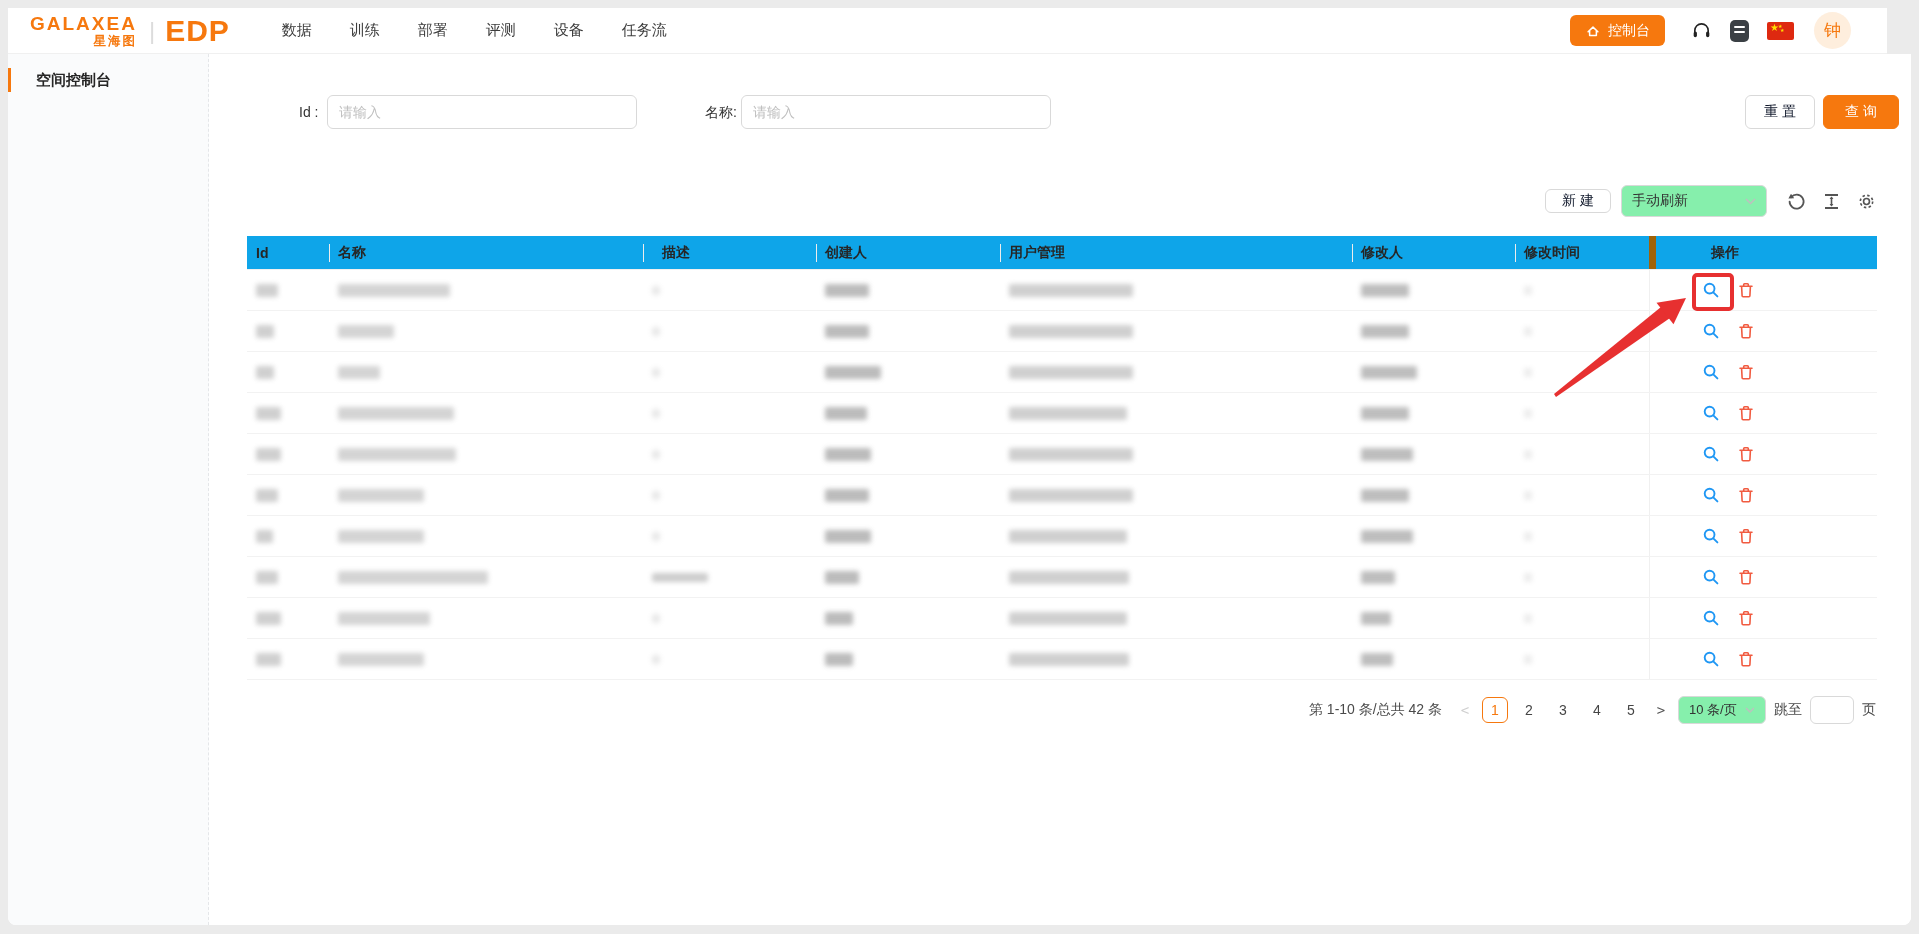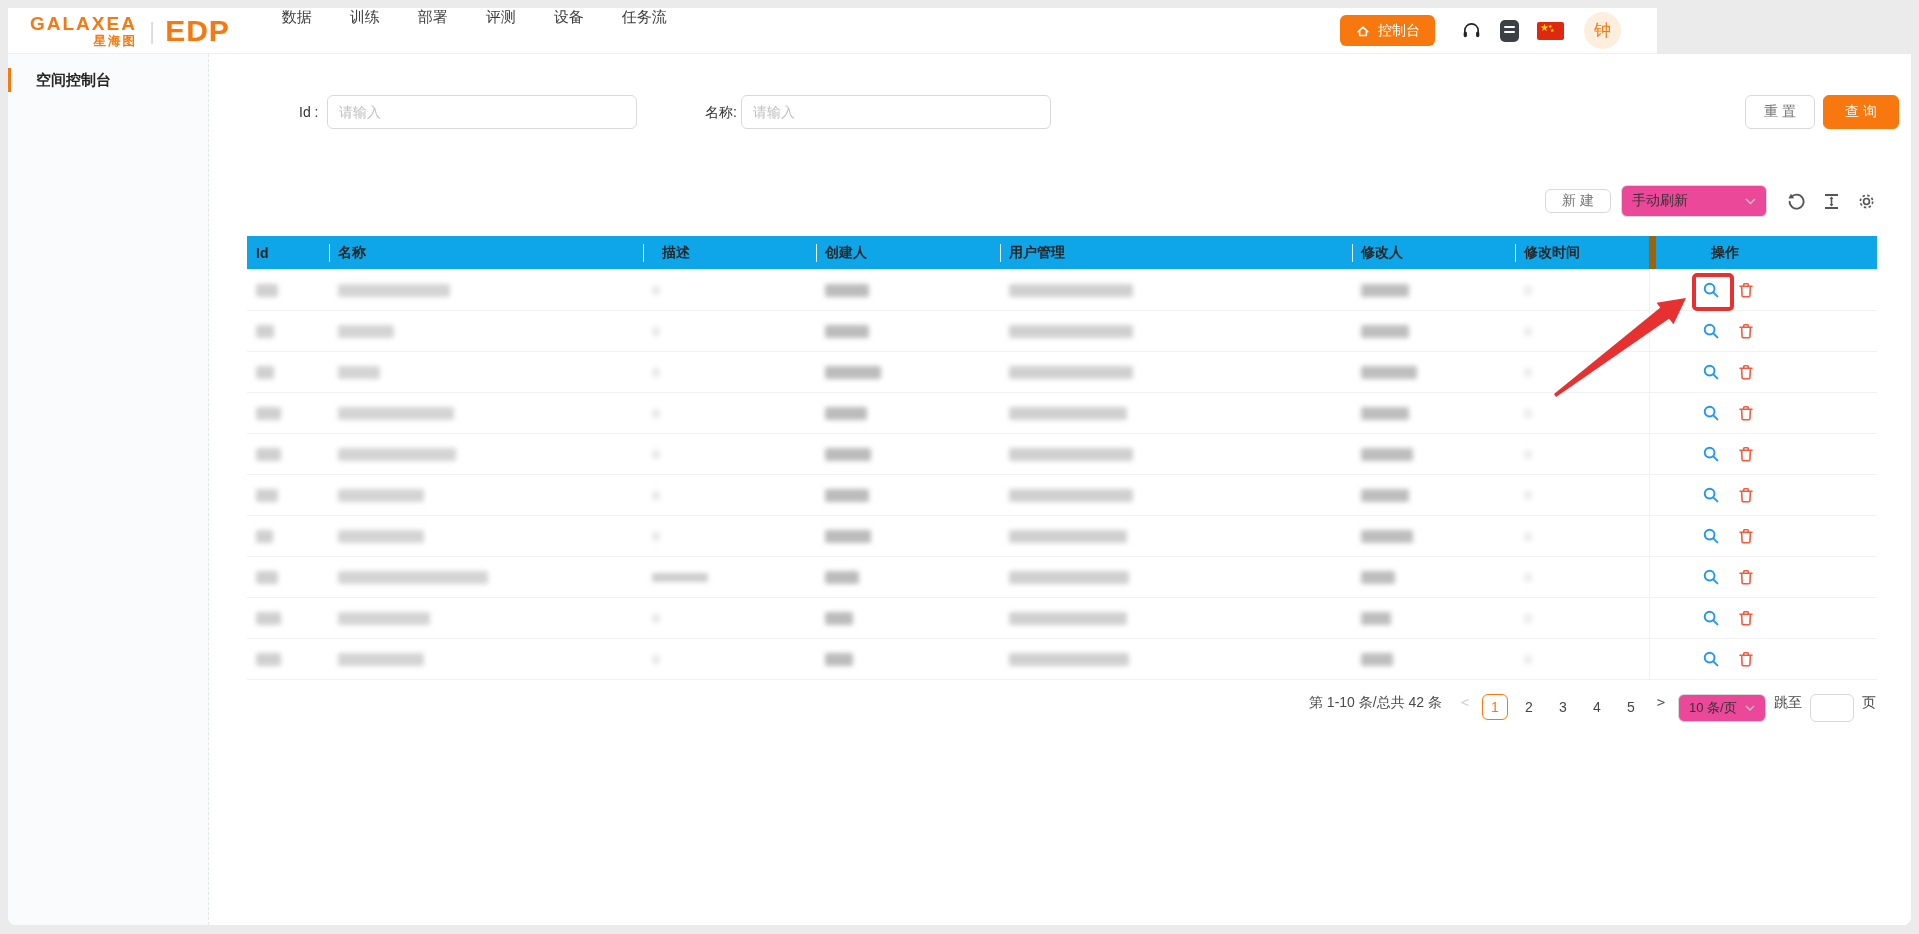--- a/index.html
+++ b/index.html
@@ -1,22 +1,22 @@
 <!DOCTYPE html>
 <html><head>
 <meta charset="utf-8">
 <style>
 *{box-sizing:border-box;margin:0;padding:0}
 html,body{width:1919px;height:934px}
 body{position:relative;overflow:hidden;background:#ebebeb;color:#333;
      font-family:"Liberation Sans","DejaVu Sans",sans-serif;font-size:14px}
 
 
-.topbar{position:absolute;left:8px;top:8px;width:1649px;height:46px;background:#fff;
-        display:flex;border-bottom:1px solid #f0f0f0;z-index:3}
+.topbar{position:absolute;left:8px;top:8px;width:1879px;height:46px;background:#fff;
+        display:flex;align-items:center;border-bottom:1px solid #f0f0f0;z-index:3}
 .logo-wrap{display:flex;align-items:center;margin-left:22px}
 .logo-main{display:flex;flex-direction:column;align-items:flex-end;line-height:1}
 .logo-galaxea{color:#f6780e;font-weight:800;font-size:19px;letter-spacing:2px}
 .logo-sub{color:#f6780e;font-weight:700;font-size:12.5px;margin-top:2px;letter-spacing:2px}
 .logo-divider{color:#dcdcdc;font-size:24px;font-weight:200;margin:0 10px 0 12px}
 .logo-edp{color:#f6780e;font-weight:800;font-size:30px;letter-spacing:1px}
 .nav{display:flex;gap:38px;margin-left:52px}
 .nav-item{font-size:15px;color:#3d3d3d;cursor:pointer;white-space:nowrap}
 .topbar-right{margin-left:auto;display:flex;align-items:center;margin-right:36px;gap:18px}
 .console-btn{background:#f6780e;color:#fff;height:31px;padding:0 15px;border:none;border-radius:6px;
@@ -43,49 +43,49 @@
 .side-item.active{background:#f6780e;color:#fff;border-radius:18px;height:34px;margin:2px 6px 2px 2px;
                   padding-left:26px;font-weight:500}
 .main{position:absolute;left:201px;top:0;right:0;bottom:0;background:#fff}
 
 
 .filter-row{position:absolute;left:0;top:41px;right:0;height:34px}
 .f-label{position:absolute;line-height:34px;color:#333}
 .f-input{position:absolute;width:310px;height:34px;border:1px solid #d9d9d9;border-radius:6px;
          padding:0 11px;font-size:14px;color:#333;outline:none}
 .f-input::placeholder{color:#bfbfbf}
-.btn{height:34px;border-radius:6px;font-size:14px;cursor:pointer;border:1px solid #d9d9d9;background:#fff;color:#737373}
+.btn{height:34px;border-radius:6px;font-size:14px;cursor:pointer;border:1px solid #d9d9d9;background:#fff;color:#0f172a}
 .reset-btn{position:absolute;right:96px;width:70px}
 .search-btn{position:absolute;right:12px;width:76px;background:#f6780e;border-color:#f6780e;color:#fff}
 
 
 .toolbar{position:absolute;right:35px;top:130px;height:34px;display:flex;align-items:center}
 .new-btn{width:66px;height:24px}
-.select{height:32px;border:1px solid #d9d9d9;border-radius:6px;background:#ec4899;display:flex;
+.select{height:32px;border:1px solid #d9d9d9;border-radius:6px;background:#86efac;display:flex;
         align-items:center;justify-content:space-between;padding:0 10px;cursor:pointer;color:#333}
 .refresh-select{width:146px;margin-left:10px}
 .tool-icon{margin-left:20px;cursor:pointer;display:flex;align-items:center}
 
 
 .table{position:absolute;left:38px;top:182px;width:1630px}
 .thead{display:flex;height:34px;background:#0ea5e9;border-bottom:1px solid #f0f0f0}
 .th{position:relative;display:flex;align-items:center;padding-left:9px;font-weight:700;color:#262626;font-size:14px}
 .th+.th:not(.th-op)::before{content:"";position:absolute;left:0;top:8px;width:1px;height:18px;background:#ececec}
 .th-op{border-left:7px solid #a16207;padding-left:55px}
 .trow{display:flex;height:41px;border-bottom:1px solid #f2f2f2;background:#fff}
 .td{display:flex;align-items:center;padding-left:9px;height:100%}
 .td-op{border-left:1px solid #f0f0f0;padding-left:52px;gap:17px}
 .blob{display:inline-block;height:13px;border-radius:2px;background:#8f8f8f;filter:blur(2.5px);opacity:.5}
 .b0{opacity:.42}.b1{opacity:.38}.b2{opacity:.2;height:9px}.b3{opacity:.6}.b4{opacity:.42}.b5{opacity:.58}.b6{opacity:.16;height:9px}
 .op-btn{position:relative;display:inline-flex;width:18px;height:18px;align-items:center;justify-content:center;cursor:pointer}
 .op-btn.boxed::after{content:"";position:absolute;left:-10px;top:-8px;width:34px;height:30px;
                      border:4px solid #e73030;border-radius:5px;pointer-events:none}
 
 
-.pager{position:absolute;top:640px;right:35px;height:32px;display:flex;gap:8px;color:#4a4a4a}
+.pager{position:absolute;top:640px;right:35px;height:32px;display:flex;align-items:center;gap:8px;color:#4a4a4a}
 .pg-total{margin-right:6px}
 .pg-arrow{width:18px;text-align:center;cursor:pointer;font-family:"DejaVu Sans Mono",monospace}
 .pg-prev{color:#cfcfcf}.pg-next{color:#555}
 .pages{display:flex;gap:8px}
 .page{min-width:26px;height:26px;line-height:24px;text-align:center;border:1px solid transparent;
       border-radius:6px;cursor:pointer;color:#454545}
 .page.active{border-color:#f6780e;color:#f6780e;background:#fff}
 .size-select{width:88px;height:28px;font-size:13px}
 .jump-input{width:44px;height:28px;border:1px solid #d9d9d9;border-radius:6px;outline:none;padding:0 6px}
 

